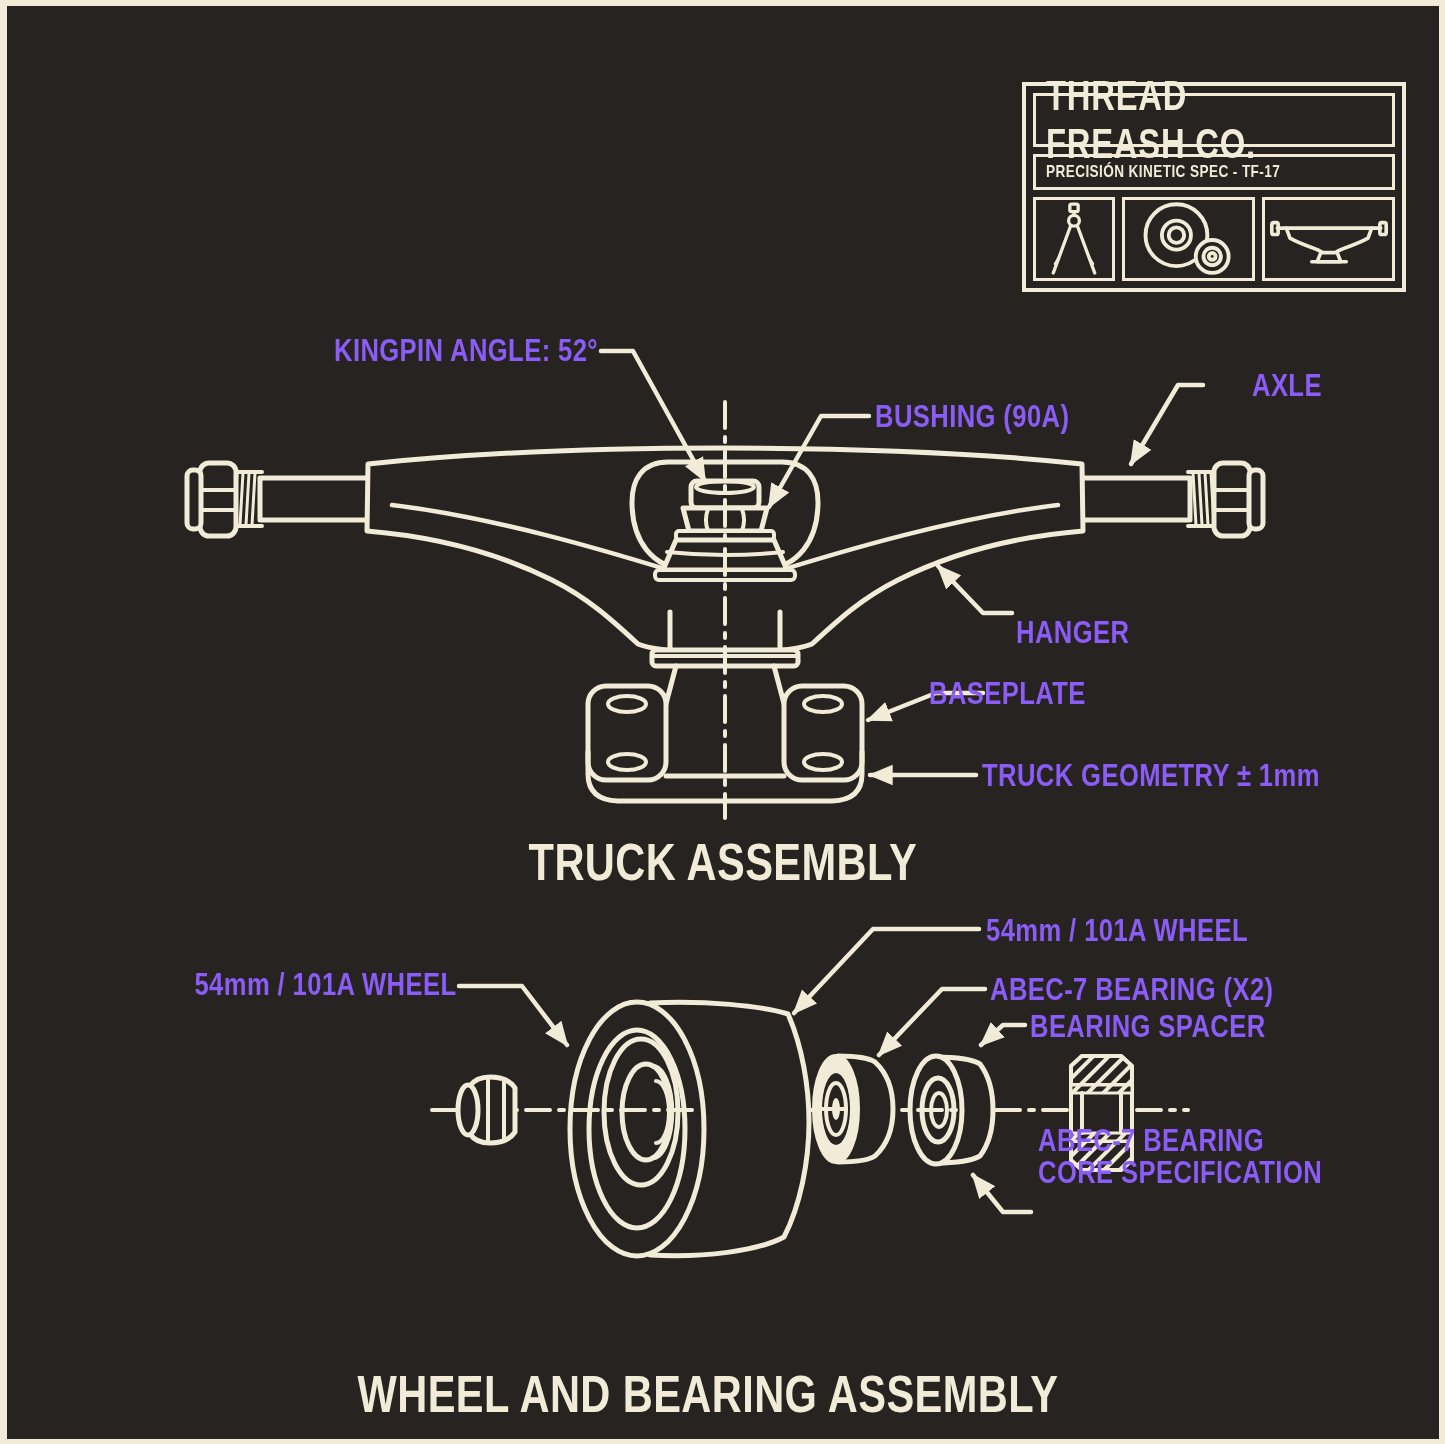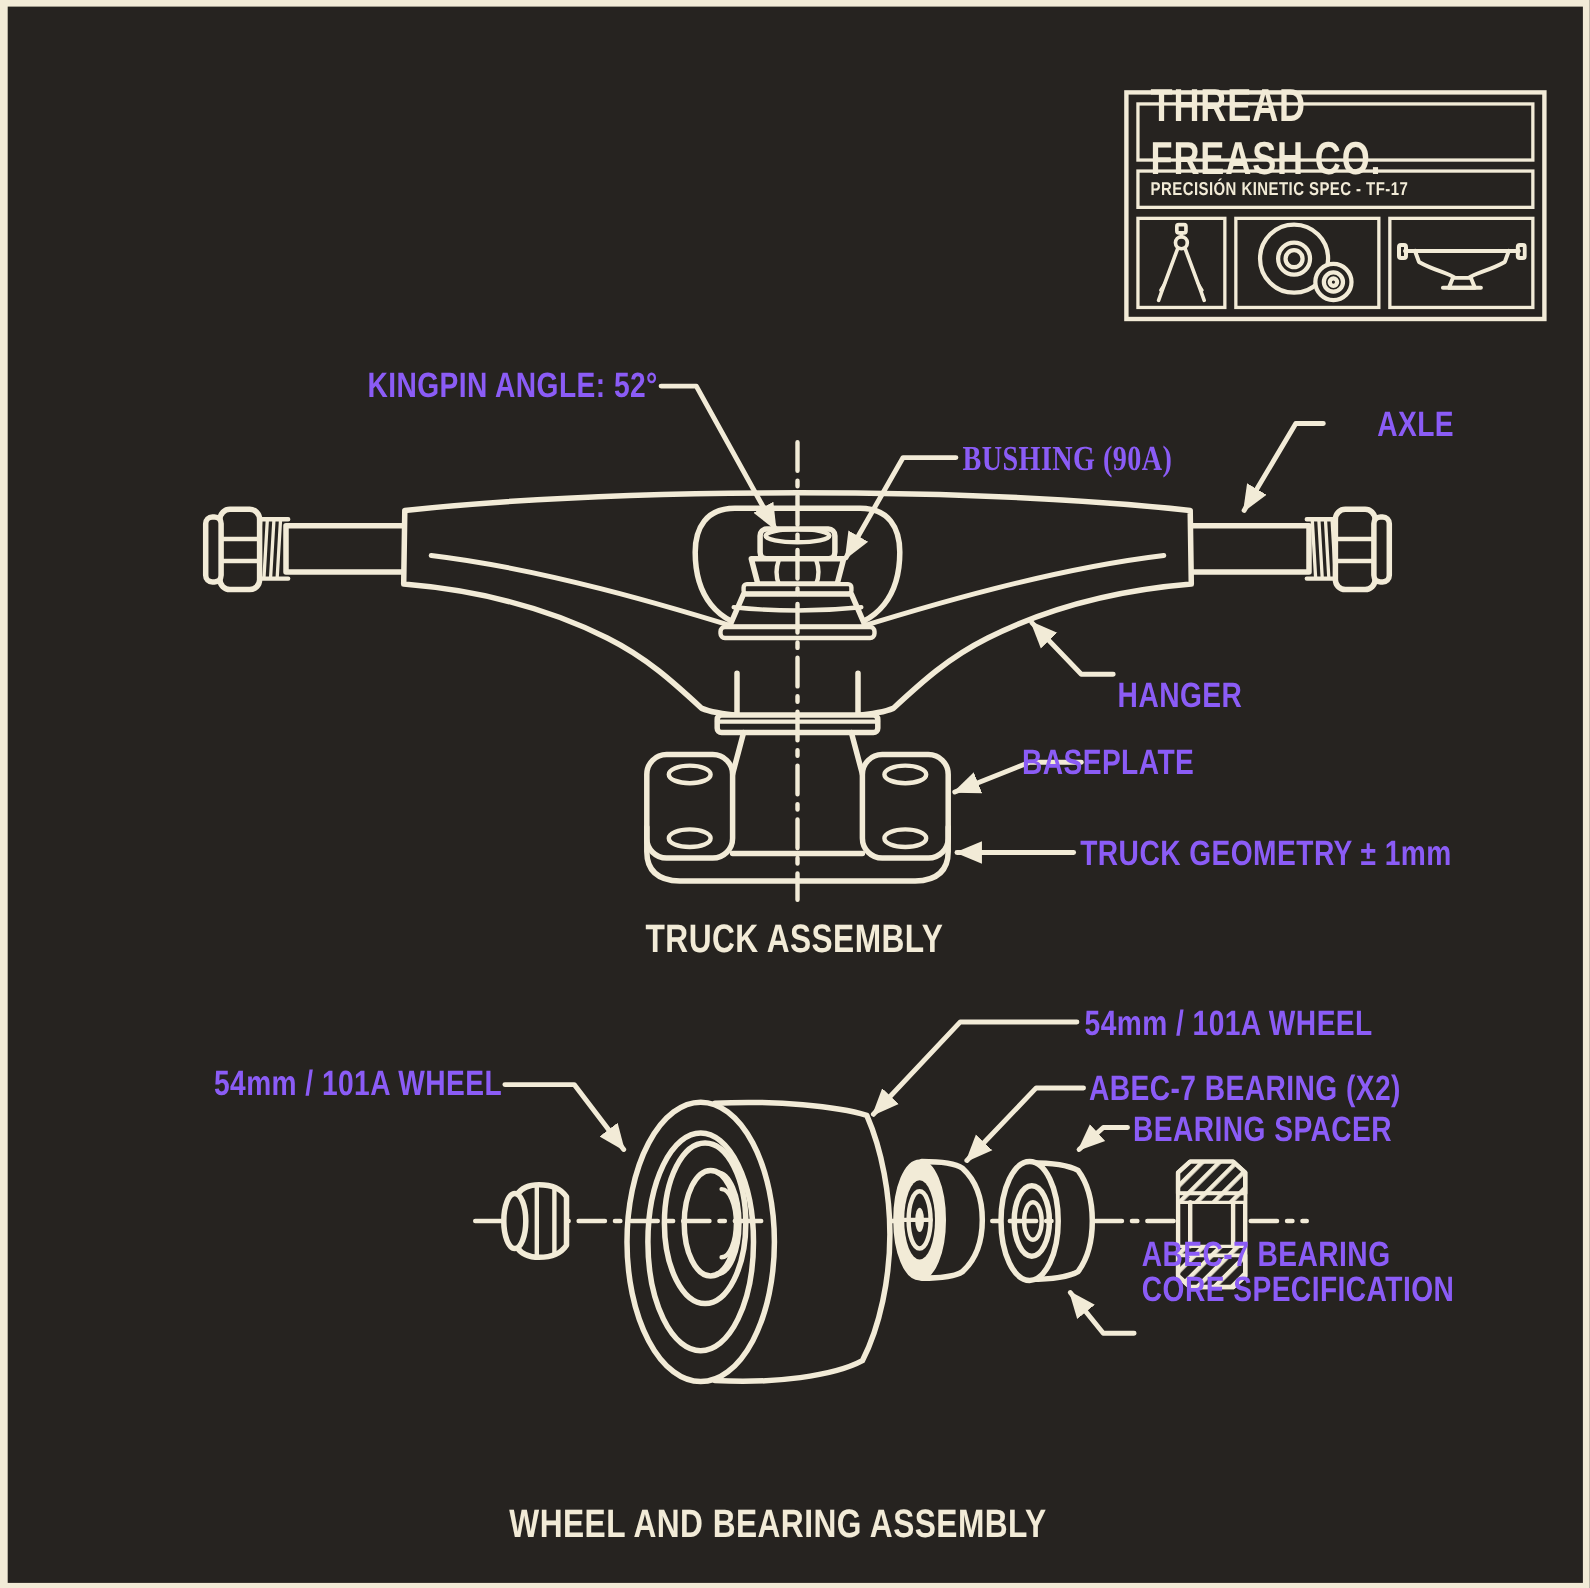--- a/index.html
+++ b/index.html
@@ -4,21 +4,21 @@
 <style>
   html,body{margin:0;padding:0;width:1445px;height:1444px;overflow:hidden;
     background:#F2EBD7;font-family:"Liberation Sans",sans-serif;}
   .panel{position:absolute;left:7px;top:6px;width:1432px;height:1433px;background:#262320;}
   svg.art{position:absolute;left:0;top:0;}
   .lbl{position:absolute;color:#8b5cf6;font-weight:700;font-size:32px;line-height:33px;
     white-space:nowrap;letter-spacing:.5px;}
   .lbl .t{display:inline-block;transform:scaleX(.8);}
   .ol .t{transform-origin:left center;}
   .or .t{transform-origin:right center;}
-  .caption{position:absolute;color:#F2EBD7;font-weight:700;font-size:36px;text-align:center;
+  .caption{position:absolute;color:#F2EBD7;font-weight:700;font-size:52px;text-align:center;
     letter-spacing:.5px;}
   .caption .t{display:inline-block;transform:scaleX(.8);transform-origin:center;}
   .title-block{position:absolute;left:1022px;top:34px;width:384px;height:210px;
     border:4px solid #F2EBD7;box-sizing:border-box;padding:7px;display:flex;
     flex-direction:column;gap:7px;color:#F2EBD7;margin-top:48px;}
   .tb-row{border:3px solid #F2EBD7;box-sizing:border-box;display:flex;align-items:center;}
   .tb-company{height:54px;font-size:42px;font-weight:700;padding-left:10px;}
   .tb-company .t{display:inline-block;transform:scaleX(.78);transform-origin:left center;letter-spacing:1px;}
   .tb-spec{height:40px;font-size:17px;font-weight:700;padding-left:10px;}
   .tb-spec .t{display:inline-block;transform:scaleX(.8);transform-origin:left center;letter-spacing:.5px;}
@@ -223,21 +223,21 @@
           <path d="M46,57 H84"></path>
         </g>
       </svg>
     </div>
   </div>
 </div>
 
 <div class="lbl or" style="right:847px;top:334px;">
   <span class="t">KINGPIN ANGLE: 52°</span>
 </div>
-<div class="lbl ol" style="left:875px;top:400px;font-family:Liberation Serif, serif;">
+<div class="lbl ol" style="left:875px;top:400px;">
   <span class="t">BUSHING (90A)</span>
 </div>
 <div class="lbl ol" style="left:1252px;top:369px;">
   <span class="t">AXLE</span>
 </div>
 <div class="lbl ol" style="left:1016px;top:616px;">
   <span class="t">HANGER</span>
 </div>
 <div class="lbl ol" style="left:929px;top:677px;">
   <span class="t">BASEPLATE</span>

